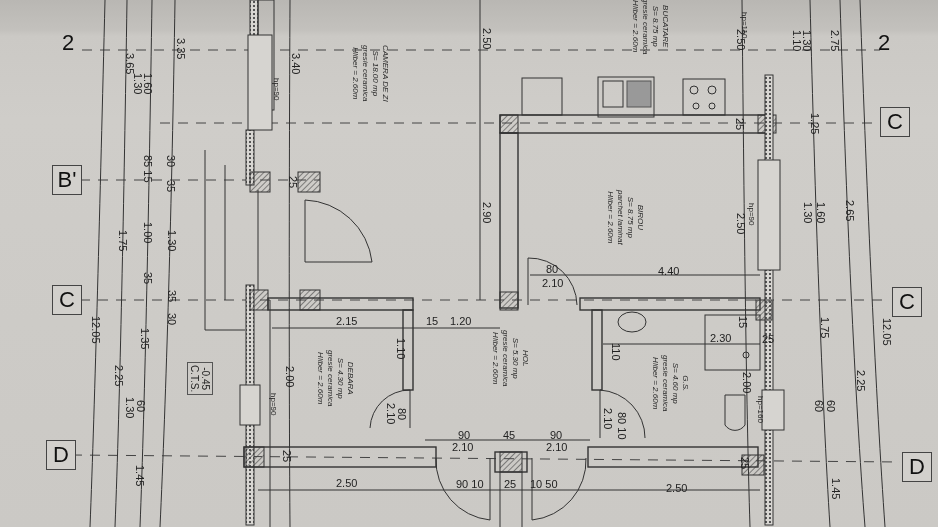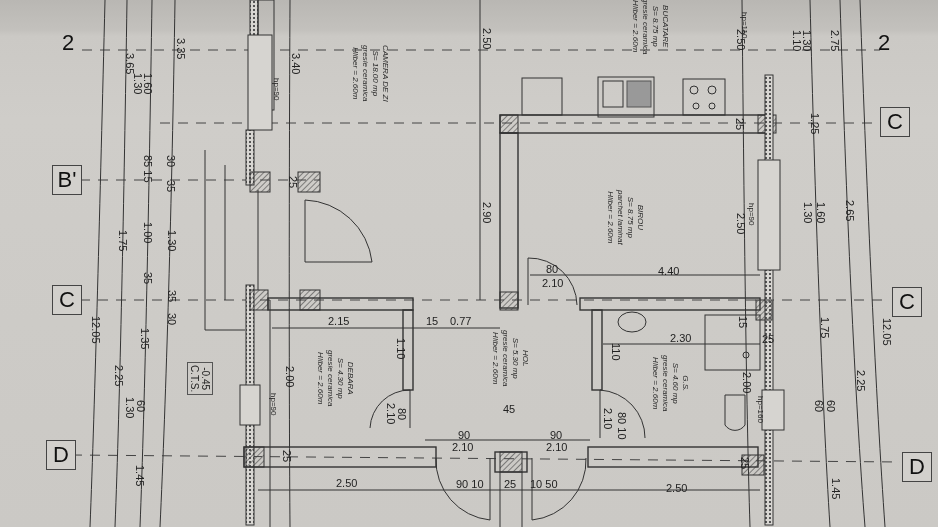--- a/index.html
+++ b/index.html
@@ -227,37 +227,37 @@
   <div class="t rot" style="left:830px;top:317px">1.75</div>
   <div class="t rot" style="left:892px;top:318px">12.05</div>
   <div class="t rot" style="left:866px;top:370px">2.25</div>
   <div class="t rot" style="left:836px;top:400px">60</div>
   <div class="t rot" style="left:824px;top:400px">60</div>
   <div class="t rot" style="left:841px;top:478px">1.45</div>
 
   <div class="t" style="left:546px;top:264px">80</div>
   <div class="t" style="left:542px;top:278px">2.10</div>
   <div class="t" style="left:658px;top:266px">4.40</div>
-  <div class="t" style="left:328px;top:316px">2.15</div>
+  <div class="t" style="left:336px;top:316px">2.15</div>
   <div class="t" style="left:426px;top:316px">15</div>
-  <div class="t" style="left:450px;top:316px">0.77</div>
+  <div class="t" style="left:450px;top:316px">1.20</div>
   <div class="t rot" style="left:406px;top:338px">1.10</div>
   <div class="t rot" style="left:407px;top:408px">80</div>
   <div class="t rot" style="left:396px;top:403px">2.10</div>
   <div class="t rot" style="left:621px;top:343px">110</div>
-  <div class="t" style="left:670px;top:333px">2.30</div>
+  <div class="t" style="left:710px;top:333px">2.30</div>
   <div class="t rot" style="left:748px;top:316px">15</div>
   <div class="t" style="left:762px;top:334px">25</div>
   <div class="t rot" style="left:752px;top:372px">2.00</div>
   <div class="t rot" style="left:764px;top:396px; font-size:8px">hp=160</div>
   <div class="t rot" style="left:627px;top:412px">80 10</div>
   <div class="t rot" style="left:613px;top:408px">2.10</div>
 
   <div class="t" style="left:458px;top:430px">90</div>
-  <div class="t" style="left:503px;top:404px">45</div>
+  <div class="t" style="left:503px;top:430px">45</div>
   <div class="t" style="left:550px;top:430px">90</div>
   <div class="t" style="left:452px;top:442px">2.10</div>
   <div class="t" style="left:546px;top:442px">2.10</div>
   <div class="t rot" style="left:292px;top:450px">25</div>
   <div class="t" style="left:336px;top:478px">2.50</div>
   <div class="t" style="left:456px;top:479px">90  10</div>
   <div class="t" style="left:504px;top:479px">25</div>
   <div class="t" style="left:530px;top:479px">10  50</div>
   <div class="t" style="left:666px;top:483px">2.50</div>
   <div class="t rot" style="left:750px;top:457px">25</div>

